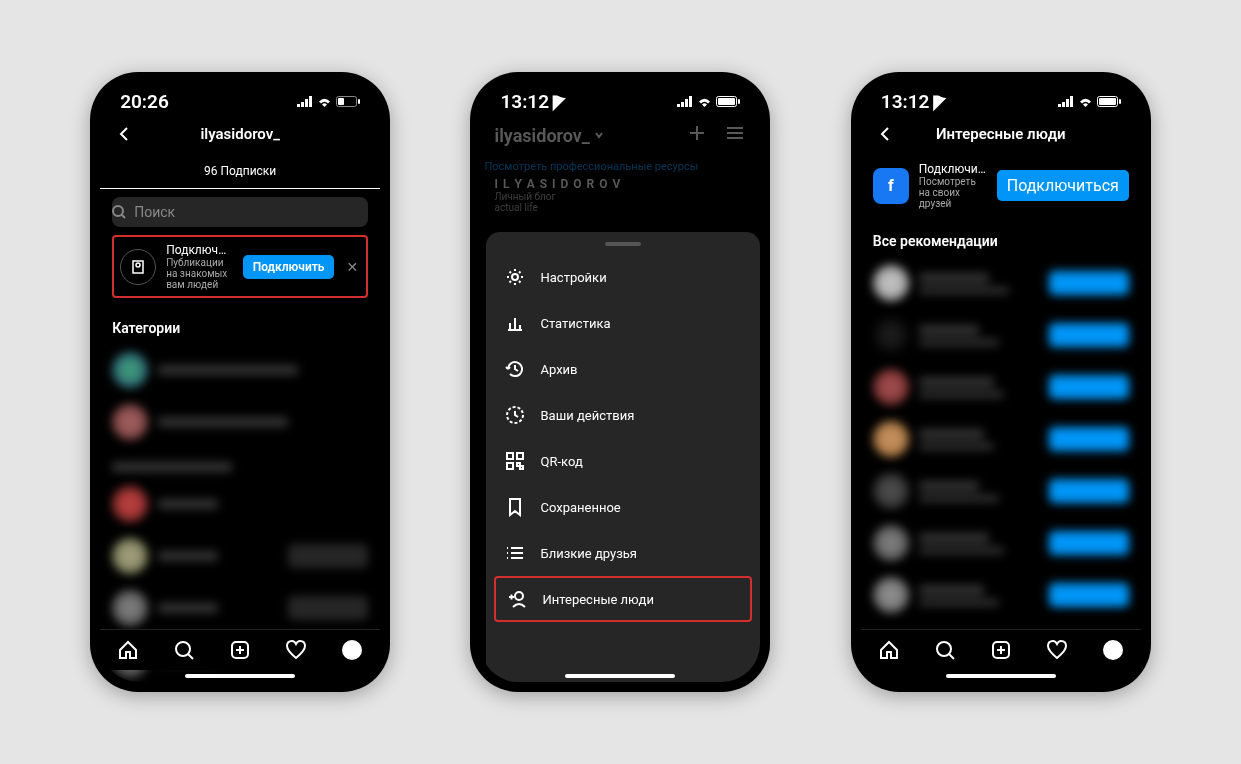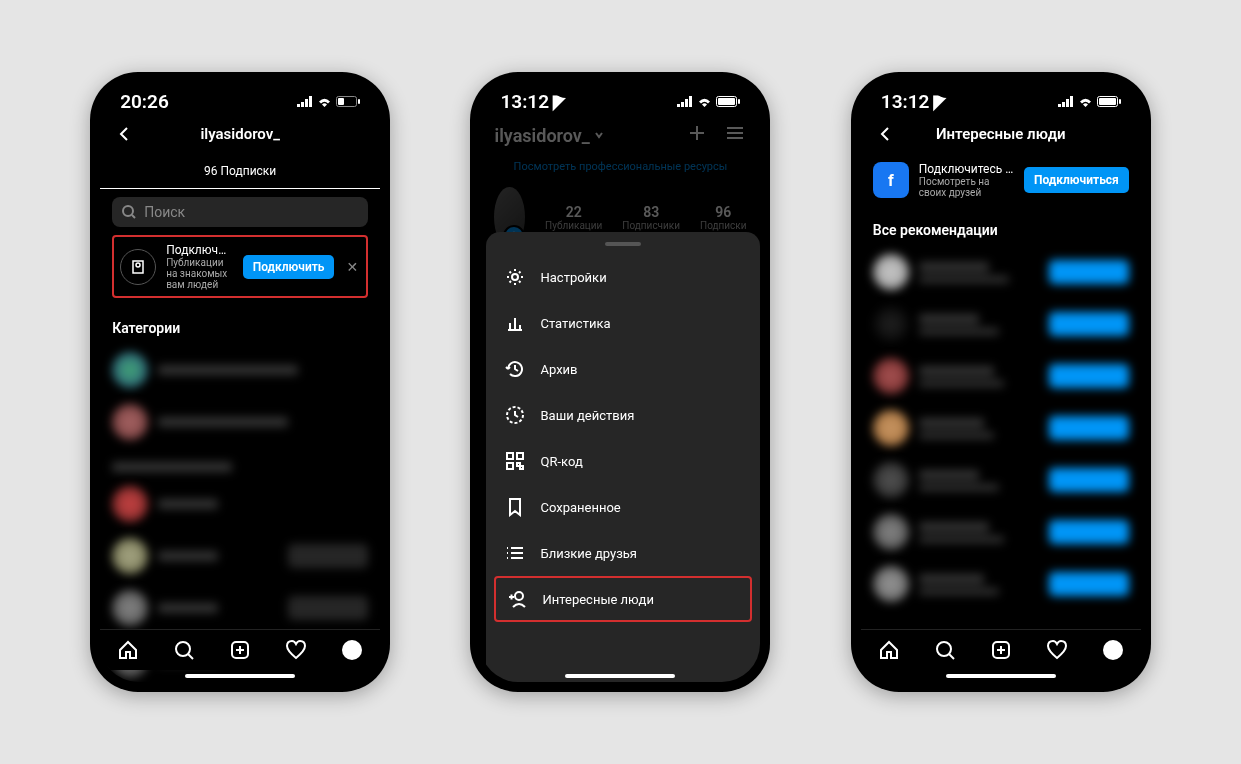--- a/index.html
+++ b/index.html
@@ -13,61 +13,61 @@
   .status-location { margin-left: 4px; }
   .status-icons { flex: 1; display: flex; justify-content: flex-end; gap: 4px; align-items: center; }
   .status-icons svg { fill: #fff; }
   .header-row { display: flex; align-items: center; padding: 6px 12px; height: 40px; position: relative; }
   .back-arrow { width: 24px; height: 24px; display: flex; align-items: center; justify-content: center; }
   .header-title { position: absolute; left: 50%; transform: translateX(-50%); font-size: 15px; font-weight: 600; }
   .tabs { display: flex; border-bottom: 1px solid #222; }
   .tab { flex: 1; text-align: center; padding: 10px 0; font-size: 12px; color: #888; position: relative; }
   .tab.active { color: #fff; }
   .tab.active::after { content: ""; position: absolute; bottom: -1px; left: 0; right: 0; height: 1px; background: #fff; }
-  .search-bar { margin: 8px 12px; background: #262626; border-radius: 8px; padding: 7px 10px; display: flex; align-items: center; gap: 8px; color: #888; font-size: 14px; }
+  .search-bar { margin: 8px 12px; background: #262626; border-radius: 8px; padding: 7px 0; display: flex; align-items: center; gap: 8px; color: #888; font-size: 14px; }
   .connect-card { margin: 6px 12px; display: flex; align-items: center; gap: 10px; padding: 6px 0; border: 2px solid #d32f2f; border-radius: 4px; padding: 6px 6px; }
   .connect-avatar { width: 36px; height: 36px; border: 1px solid #555; border-radius: 50%; display: flex; align-items: center; justify-content: center; flex-shrink: 0; }
   .connect-text { flex: 1; min-width: 0; }
   .connect-title { font-size: 12px; white-space: nowrap; overflow: hidden; text-overflow: ellipsis; }
   .connect-sub { font-size: 10px; color: #aaa; line-height: 1.1; }
   .connect-btn { background: #0095f6; color: #fff; border: none; border-radius: 5px; padding: 5px 10px; font-size: 12px; font-weight: 600; }
   .close-x { font-size: 14px; color: #888; padding: 0 2px; }
   .section-title { padding: 16px 12px 8px; font-size: 14px; font-weight: 600; }
   .blur-row { display: flex; align-items: center; gap: 10px; padding: 8px 12px; filter: blur(5px); }
   .blur-av { width: 36px; height: 36px; border-radius: 50%; background: #333; flex-shrink: 0; }
   .blur-txt { height: 10px; background: #333; border-radius: 3px; }
   .blur-btn { width: 80px; height: 24px; background: #262626; border-radius: 5px; margin-left: auto; }
   .blur-btn.blue { background: #0095f6; }
   .tab-bar { position: absolute; bottom: 12px; left: 0; right: 0; display: flex; justify-content: space-around; padding: 8px 0; border-top: 1px solid #222; background: #000; }
   .tab-icon { width: 24px; height: 24px; display: flex; align-items: center; justify-content: center; }
   
   .dimmed { opacity: 0.35; }
   .p2-header { display: flex; align-items: center; padding: 8px 14px; justify-content: space-between; }
   .p2-user { font-size: 18px; font-weight: 600; display: flex; align-items: center; gap: 4px; }
   .p2-icons { display: flex; gap: 16px; }
-  .p2-pro { text-align: center; color: #0095f6; font-size: 11px; padding: 4px; }
+  .p2-pro { color: #0095f6; font-size: 11px; padding: 4px; }
   .p2-stats { display: flex; align-items: center; padding: 10px 14px; gap: 20px; }
   .p2-avatar { width: 60px; height: 60px; border-radius: 50%; background: linear-gradient(135deg,#666,#333); position: relative; }
   .p2-avatar::after { content: "+"; position: absolute; bottom: 0; right: 0; width: 18px; height: 18px; background: #0095f6; border-radius: 50%; display: flex; align-items: center; justify-content: center; font-size: 14px; border: 2px solid #000; }
   .p2-stat { text-align: center; font-size: 10px; color: #aaa; }
   .p2-stat .num { font-size: 14px; color: #fff; font-weight: 600; display: block; }
   .p2-name { padding: 0 14px; font-size: 12px; letter-spacing: 1px; font-weight: 600; }
   .p2-bio { padding: 0 14px; font-size: 10px; color: #aaa; }
   .sheet { position: absolute; bottom: 0; left: 6px; right: 0; background: #262626; border-radius: 14px 14px 0 0; padding: 6px 0 60px; }
   .sheet-handle { width: 36px; height: 4px; background: #555; border-radius: 2px; margin: 4px auto 8px; }
   .sheet-item { display: flex; align-items: center; gap: 14px; padding: 12px 18px; font-size: 13px; }
   .sheet-item.highlighted { border: 2px solid #d32f2f; border-radius: 4px; margin: 0 8px; padding: 10px 10px; }
   .sheet-icon { width: 22px; height: 22px; display: flex; align-items: center; justify-content: center; flex-shrink: 0; }
   
   .fb-card { margin: 8px 12px; display: flex; align-items: center; gap: 10px; }
   .fb-sq { width: 36px; height: 36px; background: #1877f2; border-radius: 8px; display: flex; align-items: center; justify-content: center; font-weight: bold; flex-shrink:0; }
   .fb-txt { flex: 1; min-width: 0; }
   .fb-title { font-size: 12px; white-space: nowrap; overflow: hidden; text-overflow: ellipsis; }
   .fb-sub { font-size: 10px; color: #aaa; line-height: 1.1; }
-  .fb-btn { background: #0095f6; color: #fff; border: none; border-radius: 5px; padding: 6px 10px; font-size: 12px; font-weight: 700; }
+  .fb-btn { background: #0095f6; color: #fff; border: none; border-radius: 5px; padding: 6px 10px; font-size: 16px; font-weight: 400; }
   svg { stroke: #fff; fill: none; stroke-width: 2; }
   .fill { fill: #fff; stroke: none; }
 </style>
 </head>
 <body>
 
 <div class="phone">
   <div class="screen">
     <div class="status-bar">
       <span class="status-time">20:26</span>
@@ -214,28 +214,20 @@
         <div class="p2-icons">
           <div><svg width="22" height="22" viewBox="0 0 22 22">
                 <path d="M11 4 V18 M4 11 H18"></path>
               </svg></div>
           <div><svg width="22" height="22" viewBox="0 0 22 22">
                 <path d="M3 6 H19 M3 11 H19 M3 16 H19"></path>
               </svg></div>
         </div>
       </div>
       <div class="p2-pro">Посмотреть профессиональные ресурсы</div>
-      <div class="p2-stats">
-        <div class="p2-avatar"></div>
-        <div style="display:flex;gap:20px;flex:1;justify-content:space-around">
-          <div class="p2-stat"><span class="num">22</span><span>Публикации</span></div>
-          <div class="p2-stat"><span class="num">83</span><span>Подписчики</span></div>
-          <div class="p2-stat"><span class="num">96</span><span>Подписки</span></div>
-        </div>
-      </div>
       <div class="p2-name">I L Y A   S I D O R O V</div>
       <div class="p2-bio">Личный блог</div>
       <div class="p2-bio">actual life</div>
     </div>
     <div class="sheet">
       <div class="sheet-handle"></div>
       <div class="sheet-item">
           <div class="sheet-icon">
             <svg width="20" height="20" viewBox="0 0 20 20">
               <circle cx="10" cy="10" r="3"></circle>

